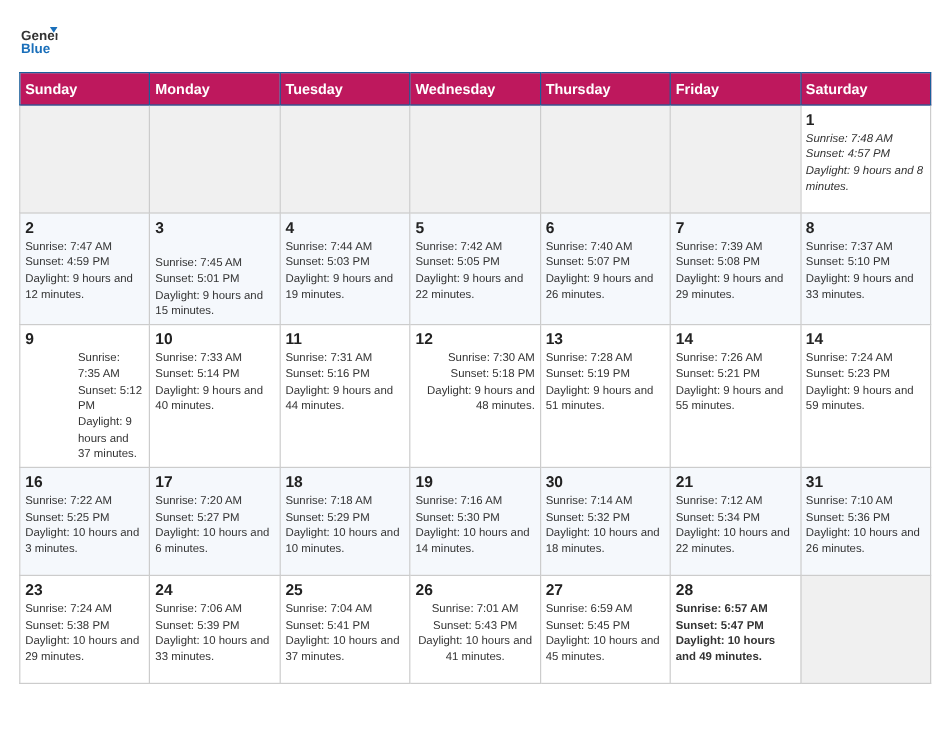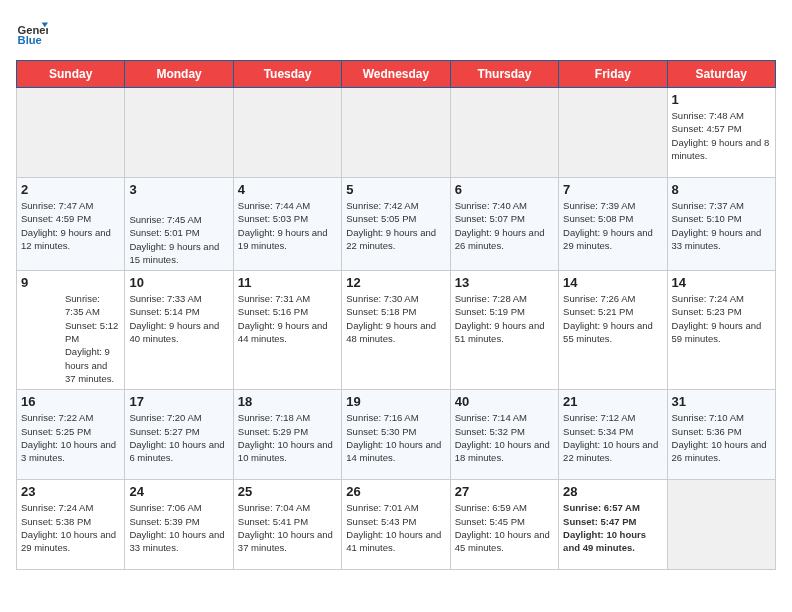--- a/index.html
+++ b/index.html
@@ -36,26 +36,26 @@
     .subtitle {
       font-size: 14px;
       color: #444;
     }
     table {
       width: 100%;
       border-collapse: collapse;
       table-layout: fixed;
     }
     thead th {
-      background: #ef4444;
+      background: #be185d;
       color: #fff;
       font-size: 12px;
       font-weight: bold;
       padding: 6px 4px;
-      text-align: center;
+      text-align: left;
       border: 1px solid #1a5f9a;
     }
     tbody td {
       border: 1px solid #ccc;
       vertical-align: top;
       padding: 4px;
       font-size: 10px;
       color: #333;
       height: 90px;
       background: #fff;
@@ -110,21 +110,21 @@
   <tbody id="calendar-body">
   <tr>
         <td class="empty"></td>
         <td class="empty"></td>
         <td class="empty"></td>
         <td class="empty"></td>
         <td class="empty"></td>
         <td class="empty"></td>
         <td>
           <div class="day-num">1</div>
-          <div class="cell-info" style="white-space: pre-line;">Sunrise: 7:48 AM
+          <div class="cell-info" style="white-space: pre-line; font-style: italic;">Sunrise: 7:48 AM
 Sunset: 4:57 PM
 Daylight: 9 hours and 8 minutes.</div>
         </td>
       </tr>
       <tr>
         <td>
           <div class="day-num">2</div>
           <div class="cell-info" style="white-space: pre-line;">Sunrise: 7:47 AM
 Sunset: 4:59 PM
 Daylight: 9 hours and 12 minutes.</div>
@@ -180,21 +180,21 @@
 Daylight: 9 hours and 40 minutes.</div>
         </td>
         <td>
           <div class="day-num">11</div>
           <div class="cell-info" style="white-space: pre-line;">Sunrise: 7:31 AM
 Sunset: 5:16 PM
 Daylight: 9 hours and 44 minutes.</div>
         </td>
         <td>
           <div class="day-num">12</div>
-          <div class="cell-info" style="white-space: pre-line;">Sunrise: 7:30 AM
+          <div class="cell-info" style="white-space: pre-line; text-align: right;">Sunrise: 7:30 AM
 Sunset: 5:18 PM
 Daylight: 9 hours and 48 minutes.</div>
         </td>
         <td>
           <div class="day-num">13</div>
           <div class="cell-info" style="white-space: pre-line;">Sunrise: 7:28 AM
 Sunset: 5:19 PM
 Daylight: 9 hours and 51 minutes.</div>
         </td>
         <td>
@@ -229,21 +229,21 @@
 Sunset: 5:29 PM
 Daylight: 10 hours and 10 minutes.</div>
         </td>
         <td>
           <div class="day-num">19</div>
           <div class="cell-info" style="white-space: pre-line;">Sunrise: 7:16 AM
 Sunset: 5:30 PM
 Daylight: 10 hours and 14 minutes.</div>
         </td>
         <td>
-          <div class="day-num">40</div>
+          <div class="day-num">30</div>
           <div class="cell-info" style="white-space: pre-line;">Sunrise: 7:14 AM
 Sunset: 5:32 PM
 Daylight: 10 hours and 18 minutes.</div>
         </td>
         <td>
           <div class="day-num">21</div>
           <div class="cell-info" style="white-space: pre-line;">Sunrise: 7:12 AM
 Sunset: 5:34 PM
 Daylight: 10 hours and 22 minutes.</div>
         </td>
@@ -268,21 +268,21 @@
 Daylight: 10 hours and 33 minutes.</div>
         </td>
         <td>
           <div class="day-num">25</div>
           <div class="cell-info" style="white-space: pre-line;">Sunrise: 7:04 AM
 Sunset: 5:41 PM
 Daylight: 10 hours and 37 minutes.</div>
         </td>
         <td>
           <div class="day-num">26</div>
-          <div class="cell-info" style="white-space: pre-line;">Sunrise: 7:01 AM
+          <div class="cell-info" style="white-space: pre-line; text-align: center;">Sunrise: 7:01 AM
 Sunset: 5:43 PM
 Daylight: 10 hours and 41 minutes.</div>
         </td>
         <td>
           <div class="day-num">27</div>
           <div class="cell-info" style="white-space: pre-line;">Sunrise: 6:59 AM
 Sunset: 5:45 PM
 Daylight: 10 hours and 45 minutes.</div>
         </td>
         <td>

